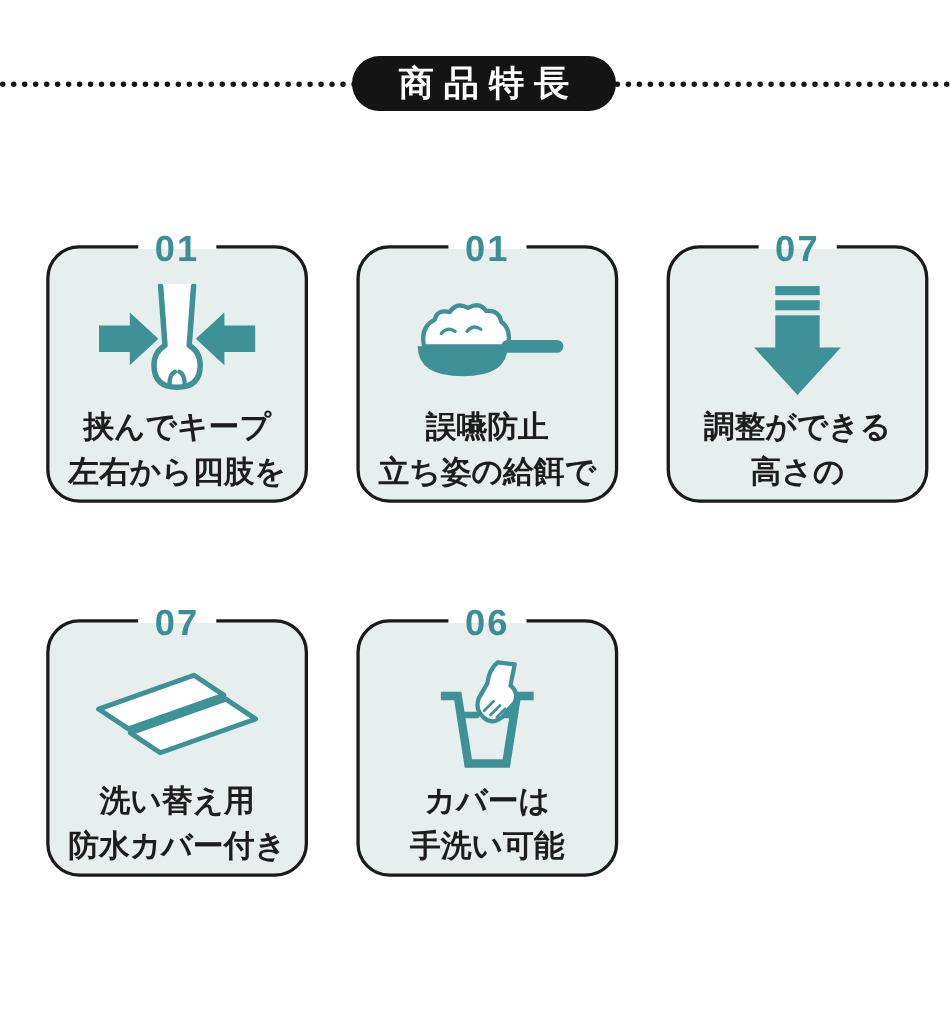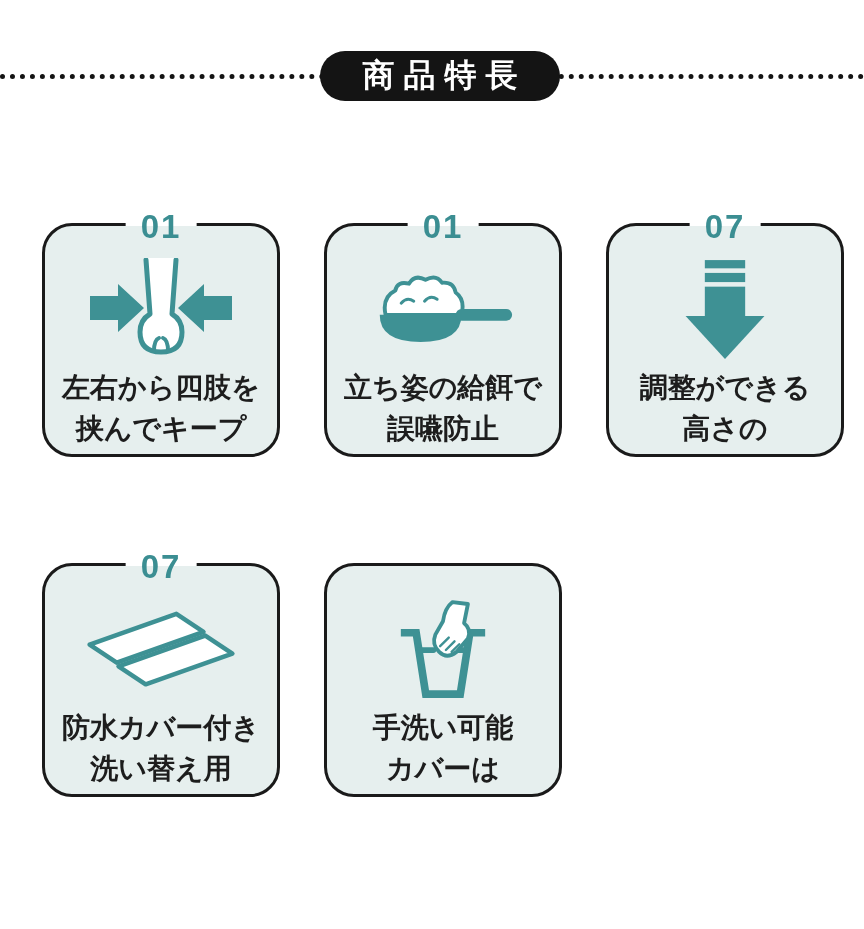--- a/index.html
+++ b/index.html
@@ -66,39 +66,39 @@
         <svg width="146" height="104" viewBox="0 0 146 104">
           <path d="M2 38 H30 V26 L56 50 30 74 V62 H2 Z" fill="#3e9194"></path>
           <path d="M144 38 H116 V26 L90 50 116 74 V62 H144 Z" fill="#3e9194"></path>
           <path d="M58 0 L62 56 Q52 62 52 74 Q52 94 73 94 Q94 94 94 74 Q94 62 84 56 L88 0 Z" fill="#ffffff"></path>
           <path d="M58 2 L62 56 Q52 62 52 74 Q52 94 73 94 Q94 94 94 74 Q94 62 84 56 L88 2" fill="none" stroke="#3e9194" stroke-width="5" stroke-linejoin="round" stroke-linecap="round"></path>
           <path d="M66 93 Q66 82 71 80" fill="none" stroke="#3e9194" stroke-width="4" stroke-linecap="round"></path>
           <path d="M80 93 Q80 82 75 80" fill="none" stroke="#3e9194" stroke-width="4" stroke-linecap="round"></path>
         </svg>
       </div>
       <div class="card-text">
+        <div>挟んでキープ</div>
         <div>左右から四肢を</div>
-        <div>挟んでキープ</div>
       </div>
     </div>
 
     <div class="card">
       <div class="card-number">01</div>
       <div class="icon-box">
         <svg width="146" height="76" viewBox="0 0 150 78">
           <path d="M16 44 Q12 26 26 19 Q28 9 40 12 Q46 2 57 8 Q68 2 74 11 Q86 10 88 21 Q98 28 94 44 Z" fill="#ffffff" stroke="#3e9194" stroke-width="4" stroke-linejoin="round"></path>
           <path d="M32 32 q6 -7 13 -2" fill="none" stroke="#3e9194" stroke-width="3" stroke-linecap="round"></path>
           <path d="M56 30 q6 -7 13 -2" fill="none" stroke="#3e9194" stroke-width="3" stroke-linecap="round"></path>
           <path d="M10 44 Q10 72 52 72 Q94 72 94 44 Z" fill="#3e9194"></path>
           <rect x="88" y="38" width="58" height="12" rx="6" fill="#3e9194"></rect>
         </svg>
       </div>
       <div class="card-text">
+        <div>誤嚥防止</div>
         <div>立ち姿の給餌で</div>
-        <div>誤嚥防止</div>
       </div>
     </div>
 
 
     <div class="card">
       <div class="card-number">07</div>
       <div class="icon-box">
         <svg width="88" height="101" viewBox="0 0 96 110">
           <g fill="#3e9194">
             <rect x="26" y="0" width="44" height="9"></rect>
@@ -116,37 +116,38 @@
 
     <div class="card">
       <div class="icon-box">
         <svg width="150" height="80" viewBox="0 0 166 88">
           <polygon points="4,38 100,4 130,24 34,58" fill="#ffffff" stroke="#3e9194" stroke-width="5" stroke-linejoin="round"></polygon>
           <polygon points="36,62 132,28 162,48 66,82" fill="#ffffff" stroke="#3e9194" stroke-width="5" stroke-linejoin="round"></polygon>
         </svg>
       </div>
       <div class="card-number">07</div>
       <div class="card-text">
+        <div>洗い替え用</div>
         <div>防水カバー付き</div>
-        <div>洗い替え用</div>
       </div>
     </div>
 
     <div class="card">
+      <div class="card-number">06</div>
       <div class="icon-box">
         <svg width="92" height="100" viewBox="0 0 96 104">
           <path d="M4 34 L20 34 L30 98 L66 98 L76 34 L92 34" fill="none" stroke="#3e9194" stroke-width="8"></path>
           <path d="M24 52 H38" stroke="#3e9194" stroke-width="6" stroke-linecap="round"></path>
           <path d="M58 52 H72" stroke="#3e9194" stroke-width="6" stroke-linecap="round"></path>
           <path d="M58 2 L74 4 L70 24 Q78 30 74 40 L62 54 Q52 62 44 54 Q36 46 40 36 L48 22 Q50 8 58 2 Z" fill="#ffffff" stroke="#3e9194" stroke-width="4" stroke-linejoin="round"></path>
           <path d="M45 48 l9 -9" fill="none" stroke="#3e9194" stroke-width="2.5" stroke-linecap="round"></path>
           <path d="M51 52 l9 -9" fill="none" stroke="#3e9194" stroke-width="2.5" stroke-linecap="round"></path>
           <path d="M57 54 l8 -8" fill="none" stroke="#3e9194" stroke-width="2.5" stroke-linecap="round"></path>
         </svg>
       </div>
       <div class="card-text">
+        <div>カバーは</div>
         <div>手洗い可能</div>
-        <div>カバーは</div>
       </div>
     </div>
 
   </div>
 </div>
 
 </body></html>

